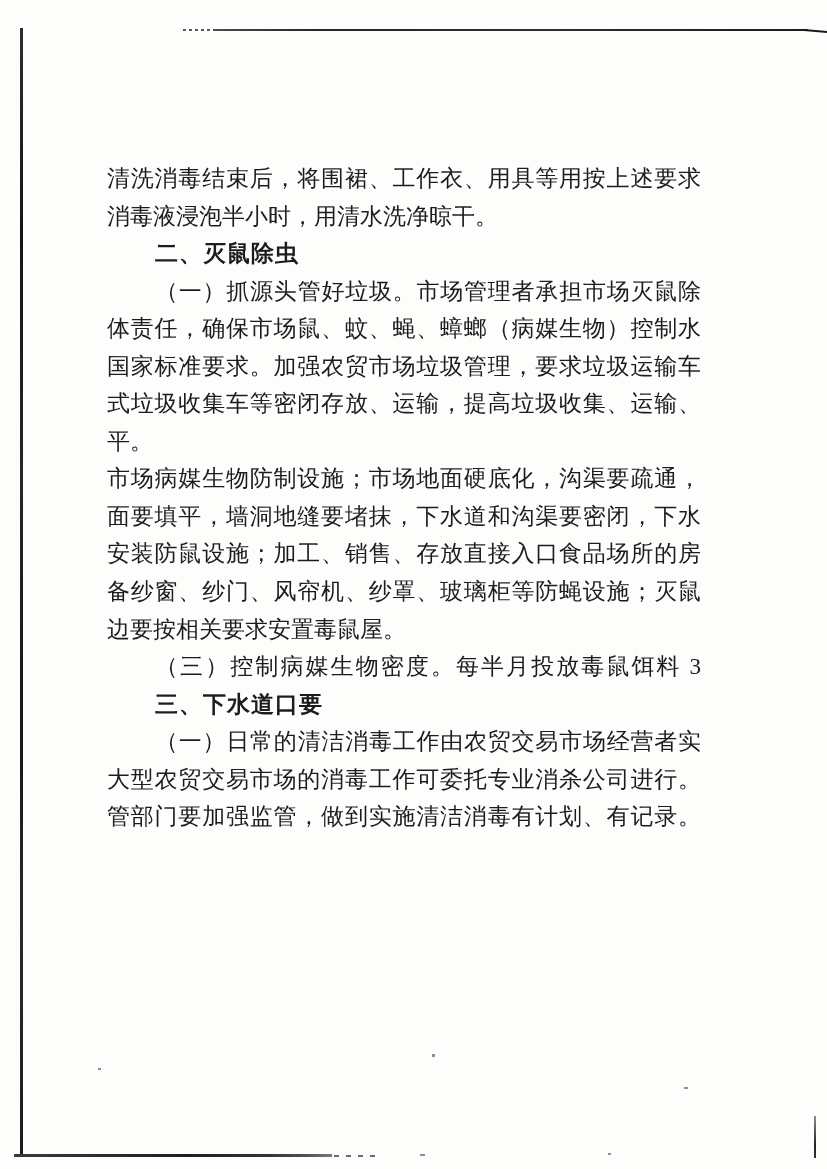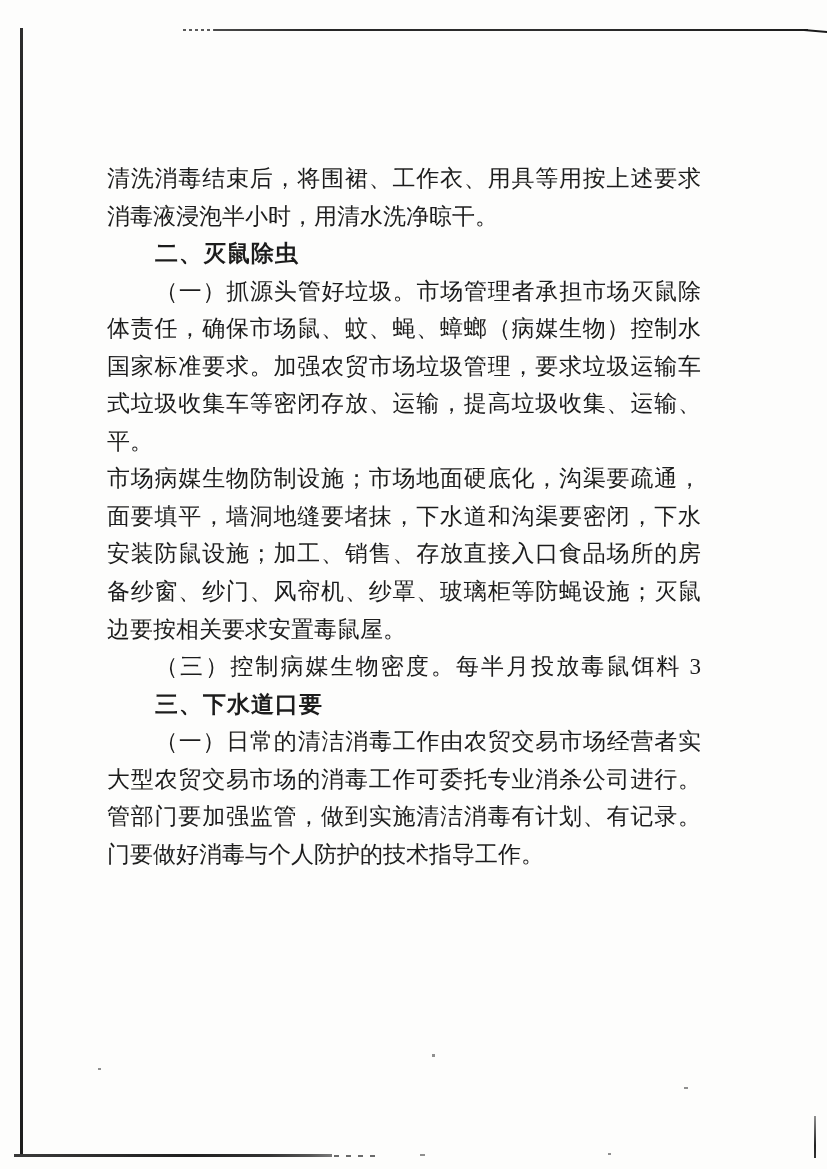--- a/index.html
+++ b/index.html
@@ -104,16 +104,15 @@
     <div class="line fill">市场病媒生物防制设施；市场地面硬底化，沟渠要疏通，坑洼地</div>
     <div class="line fill">面要填平，墙洞地缝要堵抹，下水道和沟渠要密闭，下水道口要</div>
     <div class="line fill">安装防鼠设施；加工、销售、存放直接入口食品场所的房间要配</div>
     <div class="line fill">备纱窗、纱门、风帘机、纱罩、玻璃柜等防蝇设施；灭鼠除虫</div>
     <div class="line">边要按相关要求安置毒鼠屋。</div>
     <div class="line fill indent">（三）控制病媒生物密度。每半月投放毒鼠饵料 3 次，减少</div>
     <div class="line heading indent">三、下水道口要</div>
     <div class="line fill indent">（一）日常的清洁消毒工作由农贸交易市场经营者实施，对</div>
     <div class="line fill">大型农贸交易市场的消毒工作可委托专业消杀公司进行。市场监</div>
     <div class="line fill">管部门要加强监管，做到实施清洁消毒有计划、有记录。疾控部</div>
-    <div class="line">门要做好消毒与个人防护的技术指导工作。</div>
   </div>
 
 </div>
 
 </body></html>

